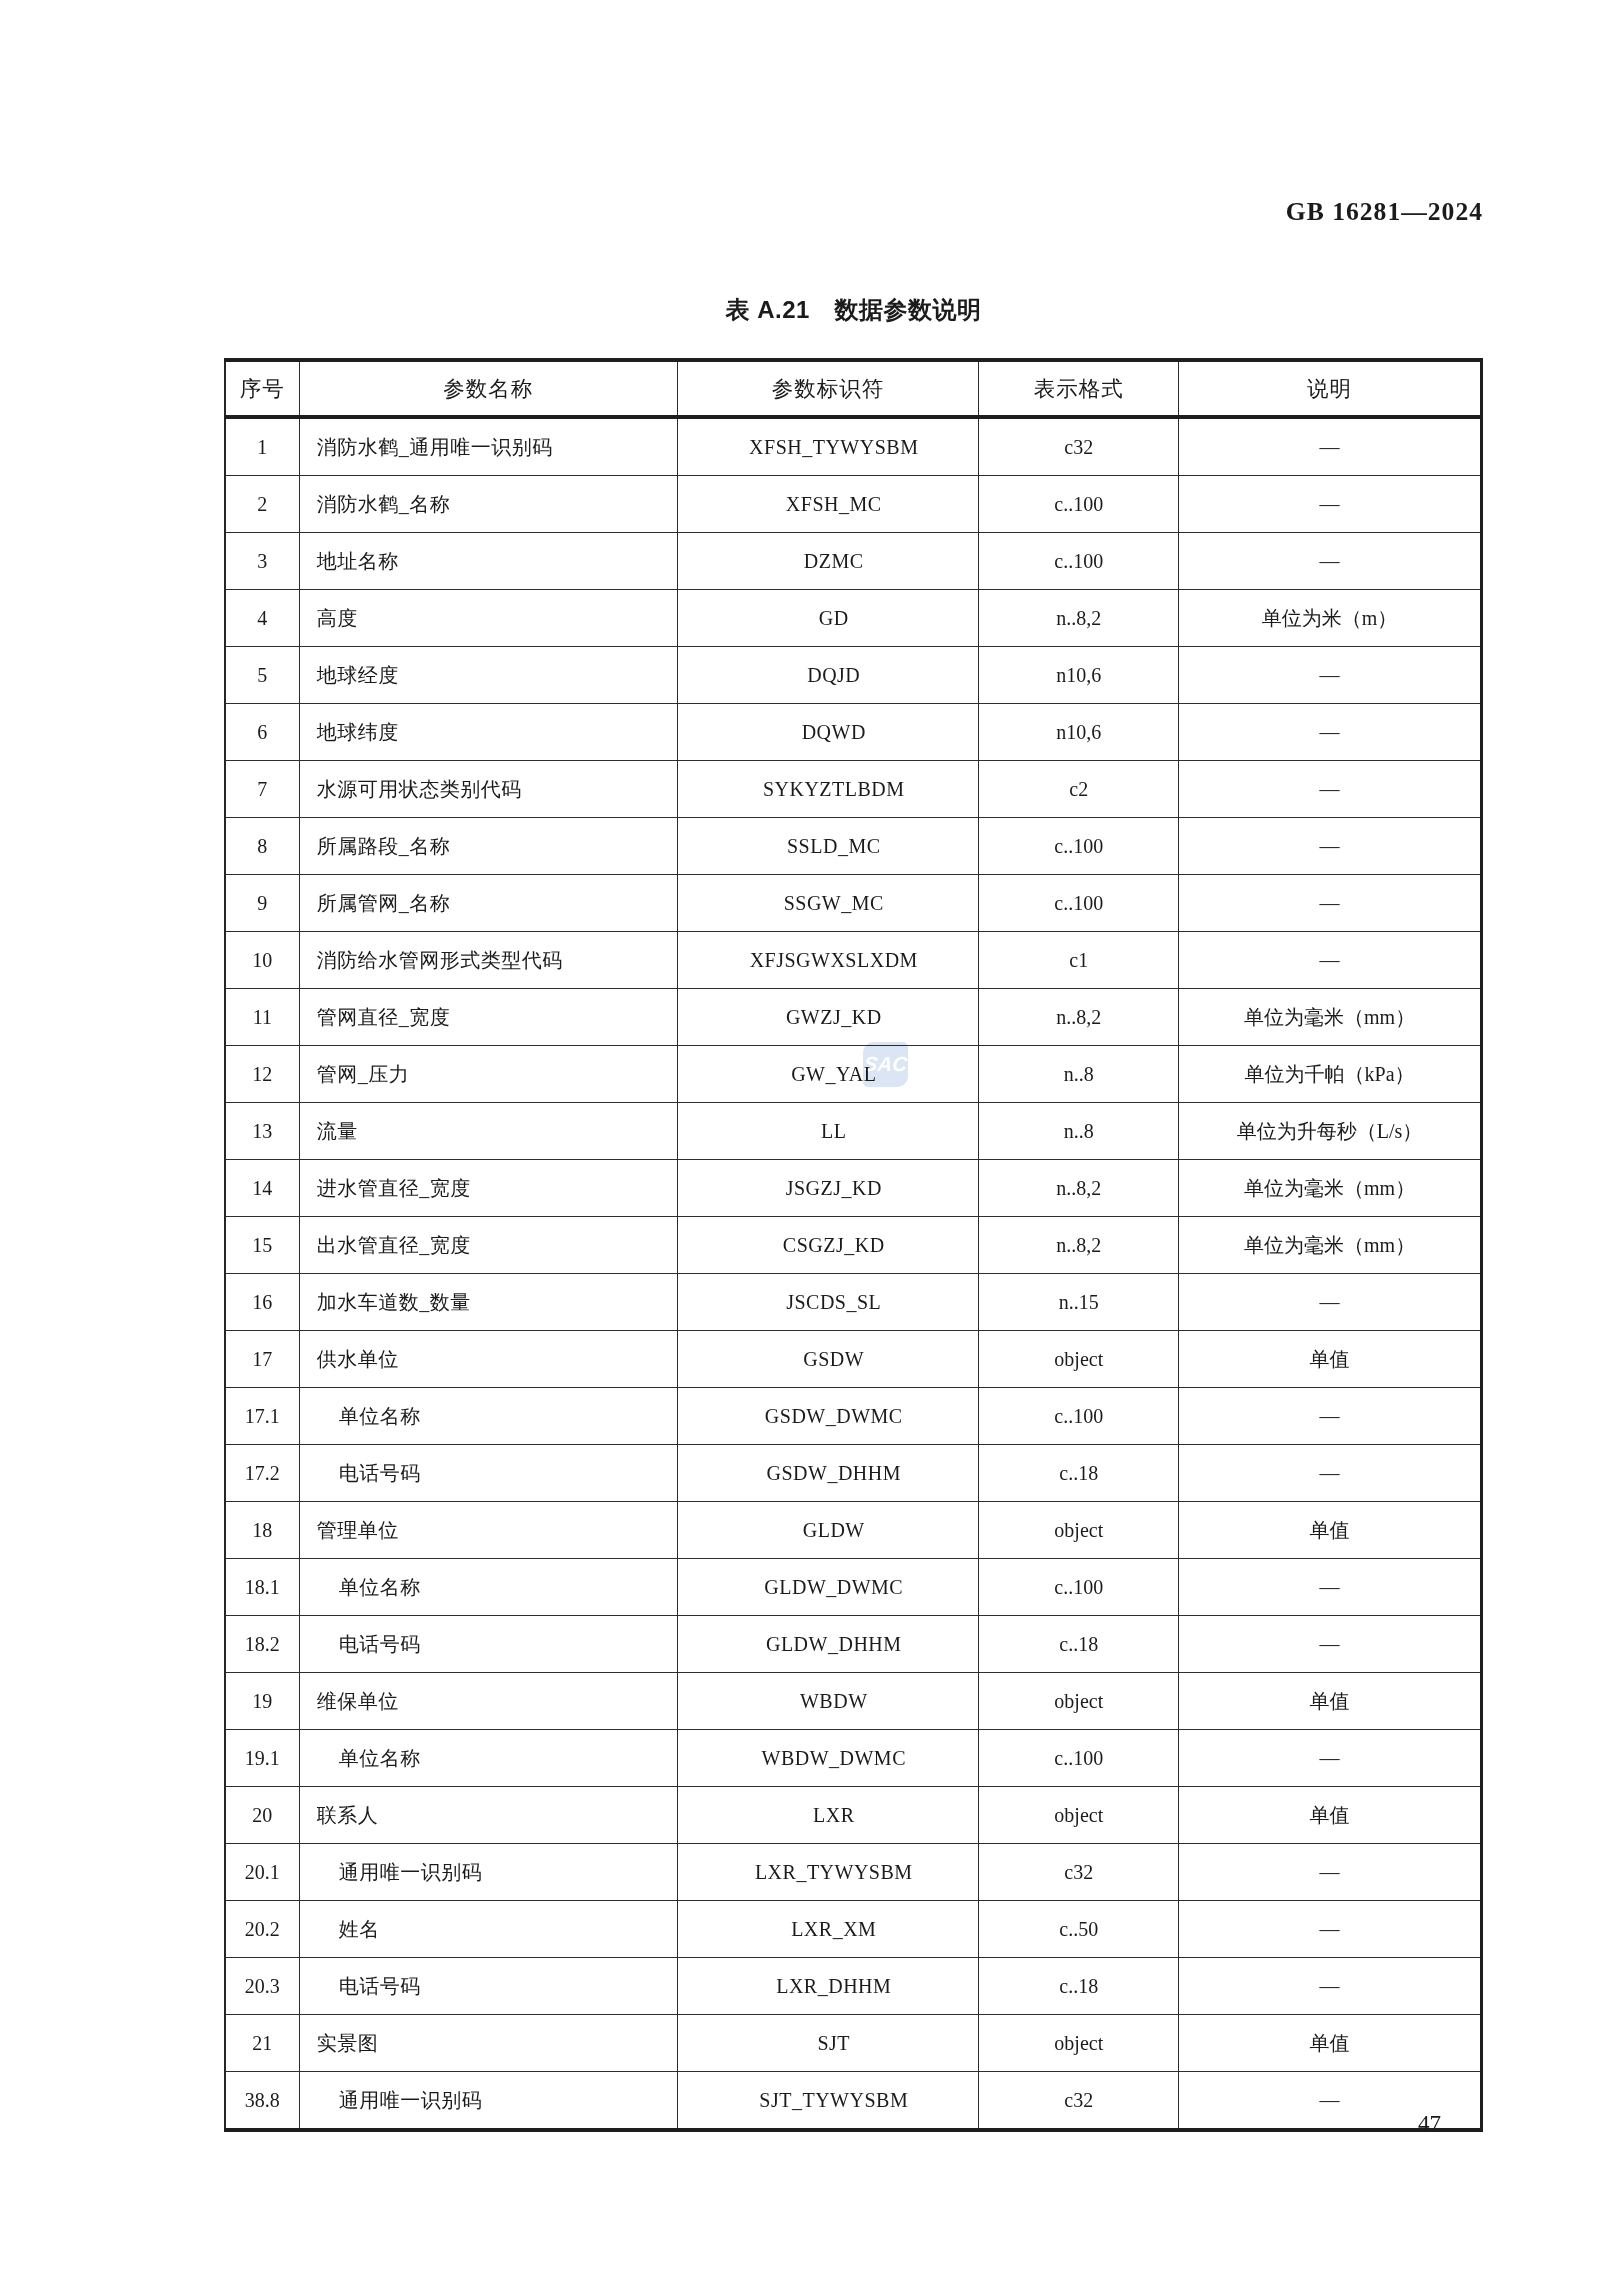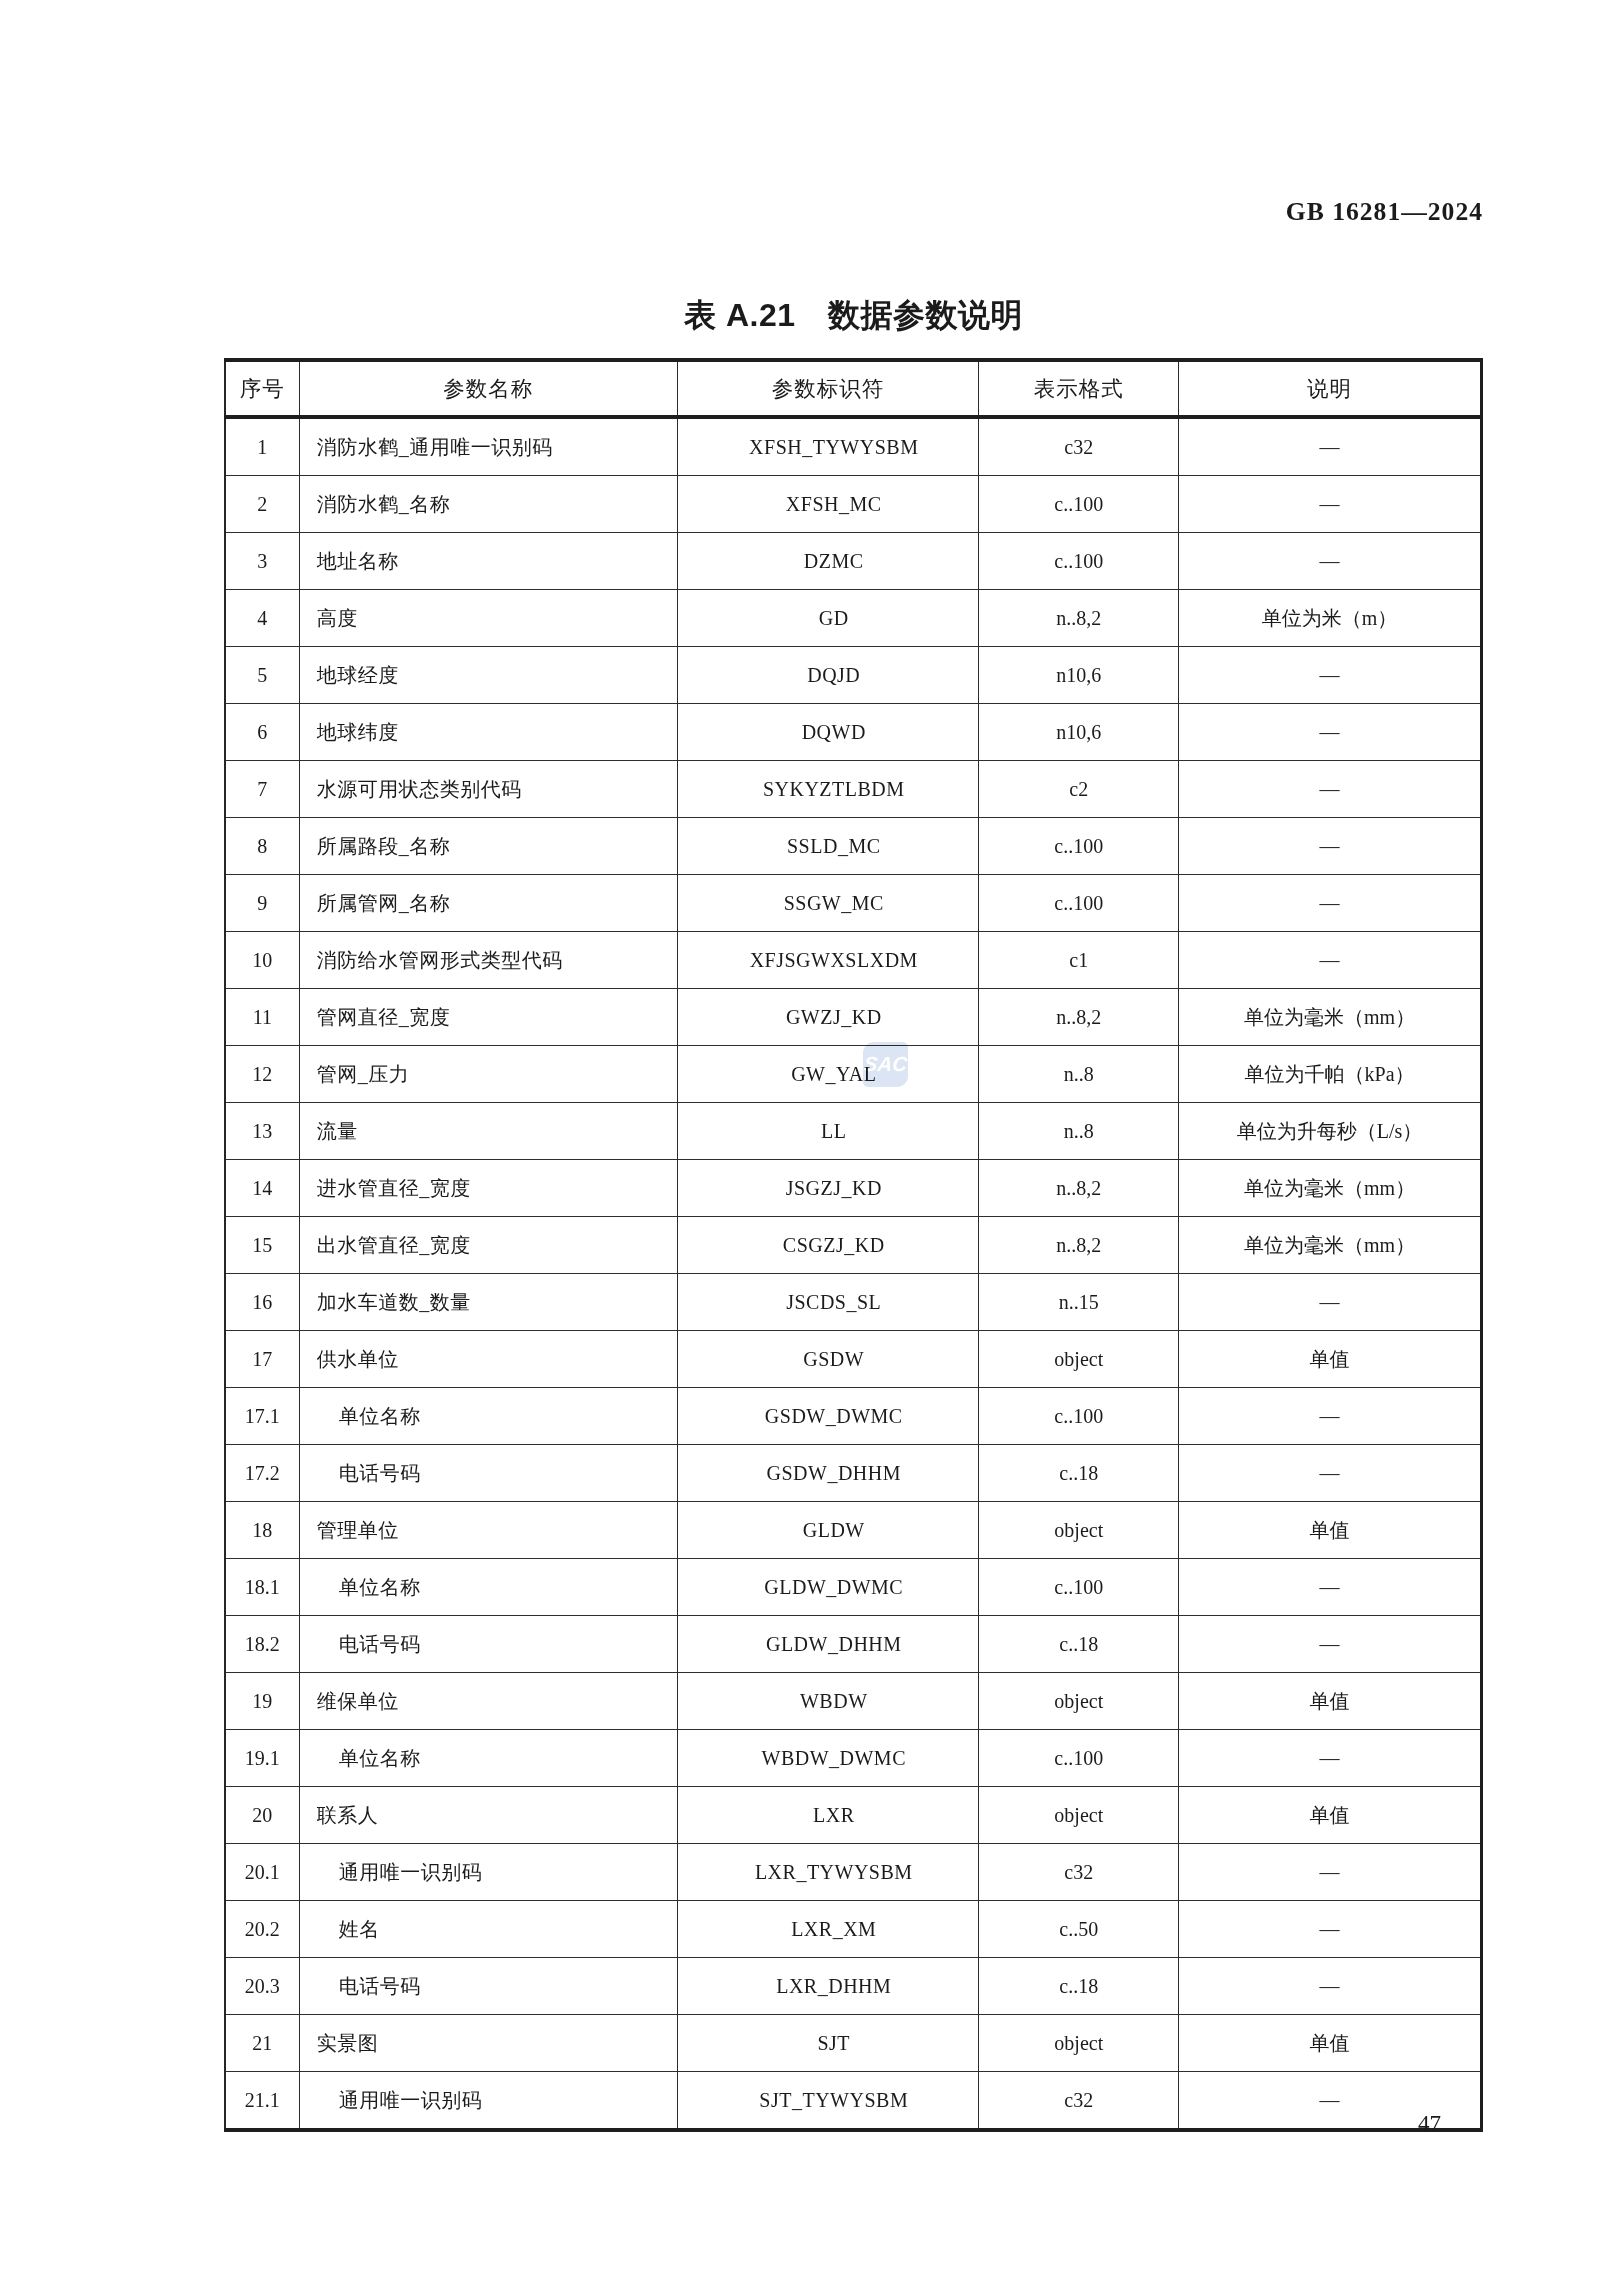--- a/index.html
+++ b/index.html
@@ -30,21 +30,21 @@
     white-space: nowrap;
   }
 
   
   .table-title {
     position: absolute;
     top: 294px;
     left: 192px;
     width: 1259px;
     text-align: center;
-    font-size: 32px;
+    font-size: 24px;
     font-weight: bold;
     font-family: "Liberation Sans", "DejaVu Sans", sans-serif;
     letter-spacing: 0.5px;
   }
 
   
   table.params {
     position: absolute;
     left: 192px;
     top: 358px;
@@ -382,21 +382,21 @@
 
     <tr>
       <td class="c-no">21</td>
       <td class="c-name">实景图</td>
       <td class="c-id">SJT</td>
       <td class="c-fmt">object</td>
       <td class="c-desc">单值</td>
     </tr>
 
     <tr>
-      <td class="c-no">21.1</td>
+      <td class="c-no">38.8</td>
       <td class="c-name indent">通用唯一识别码</td>
       <td class="c-id">SJT_TYWYSBM</td>
       <td class="c-fmt">c32</td>
       <td class="c-desc">—</td>
     </tr>
   </tbody>
   </table>
 
   <div class="watermark" style="background: rgb(217, 228, 243);">
     <span class="wm-text">SAC</span>

